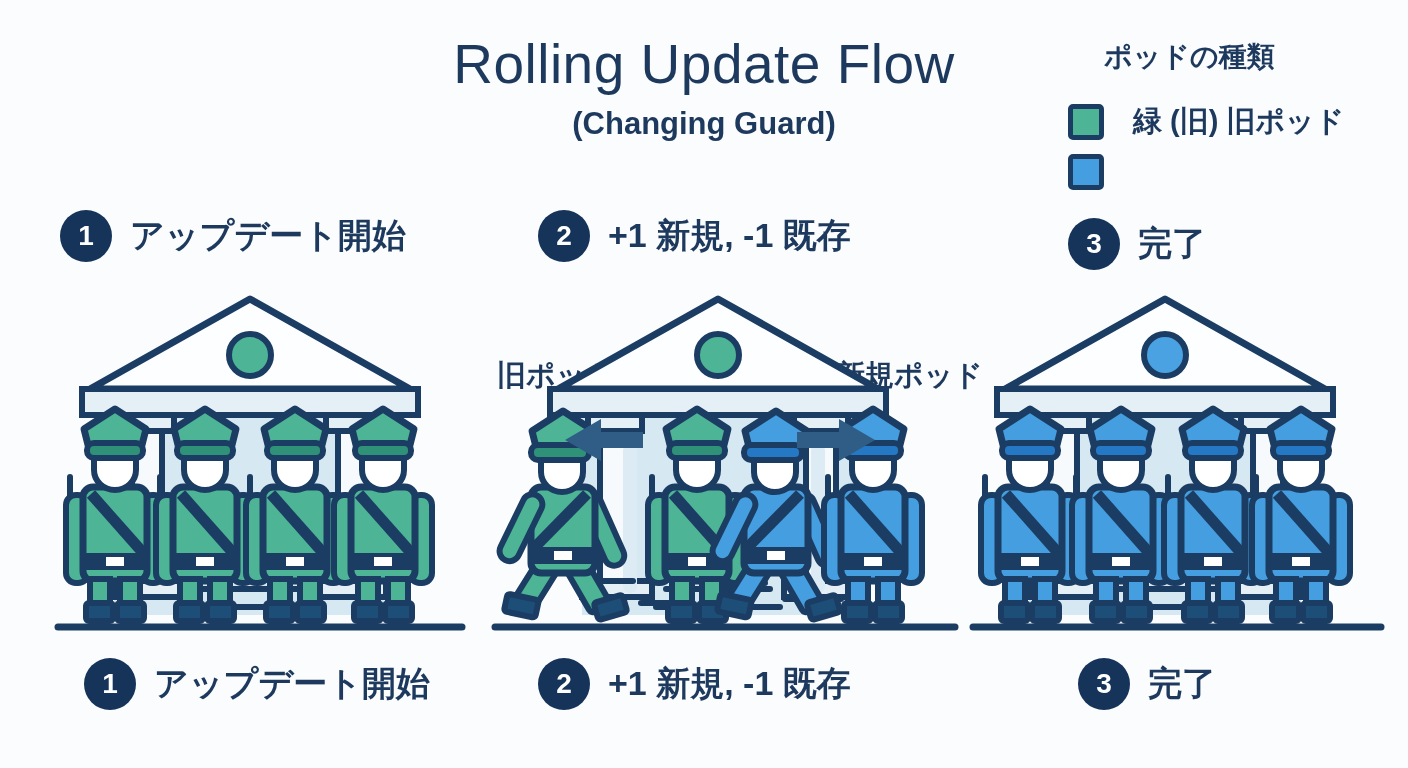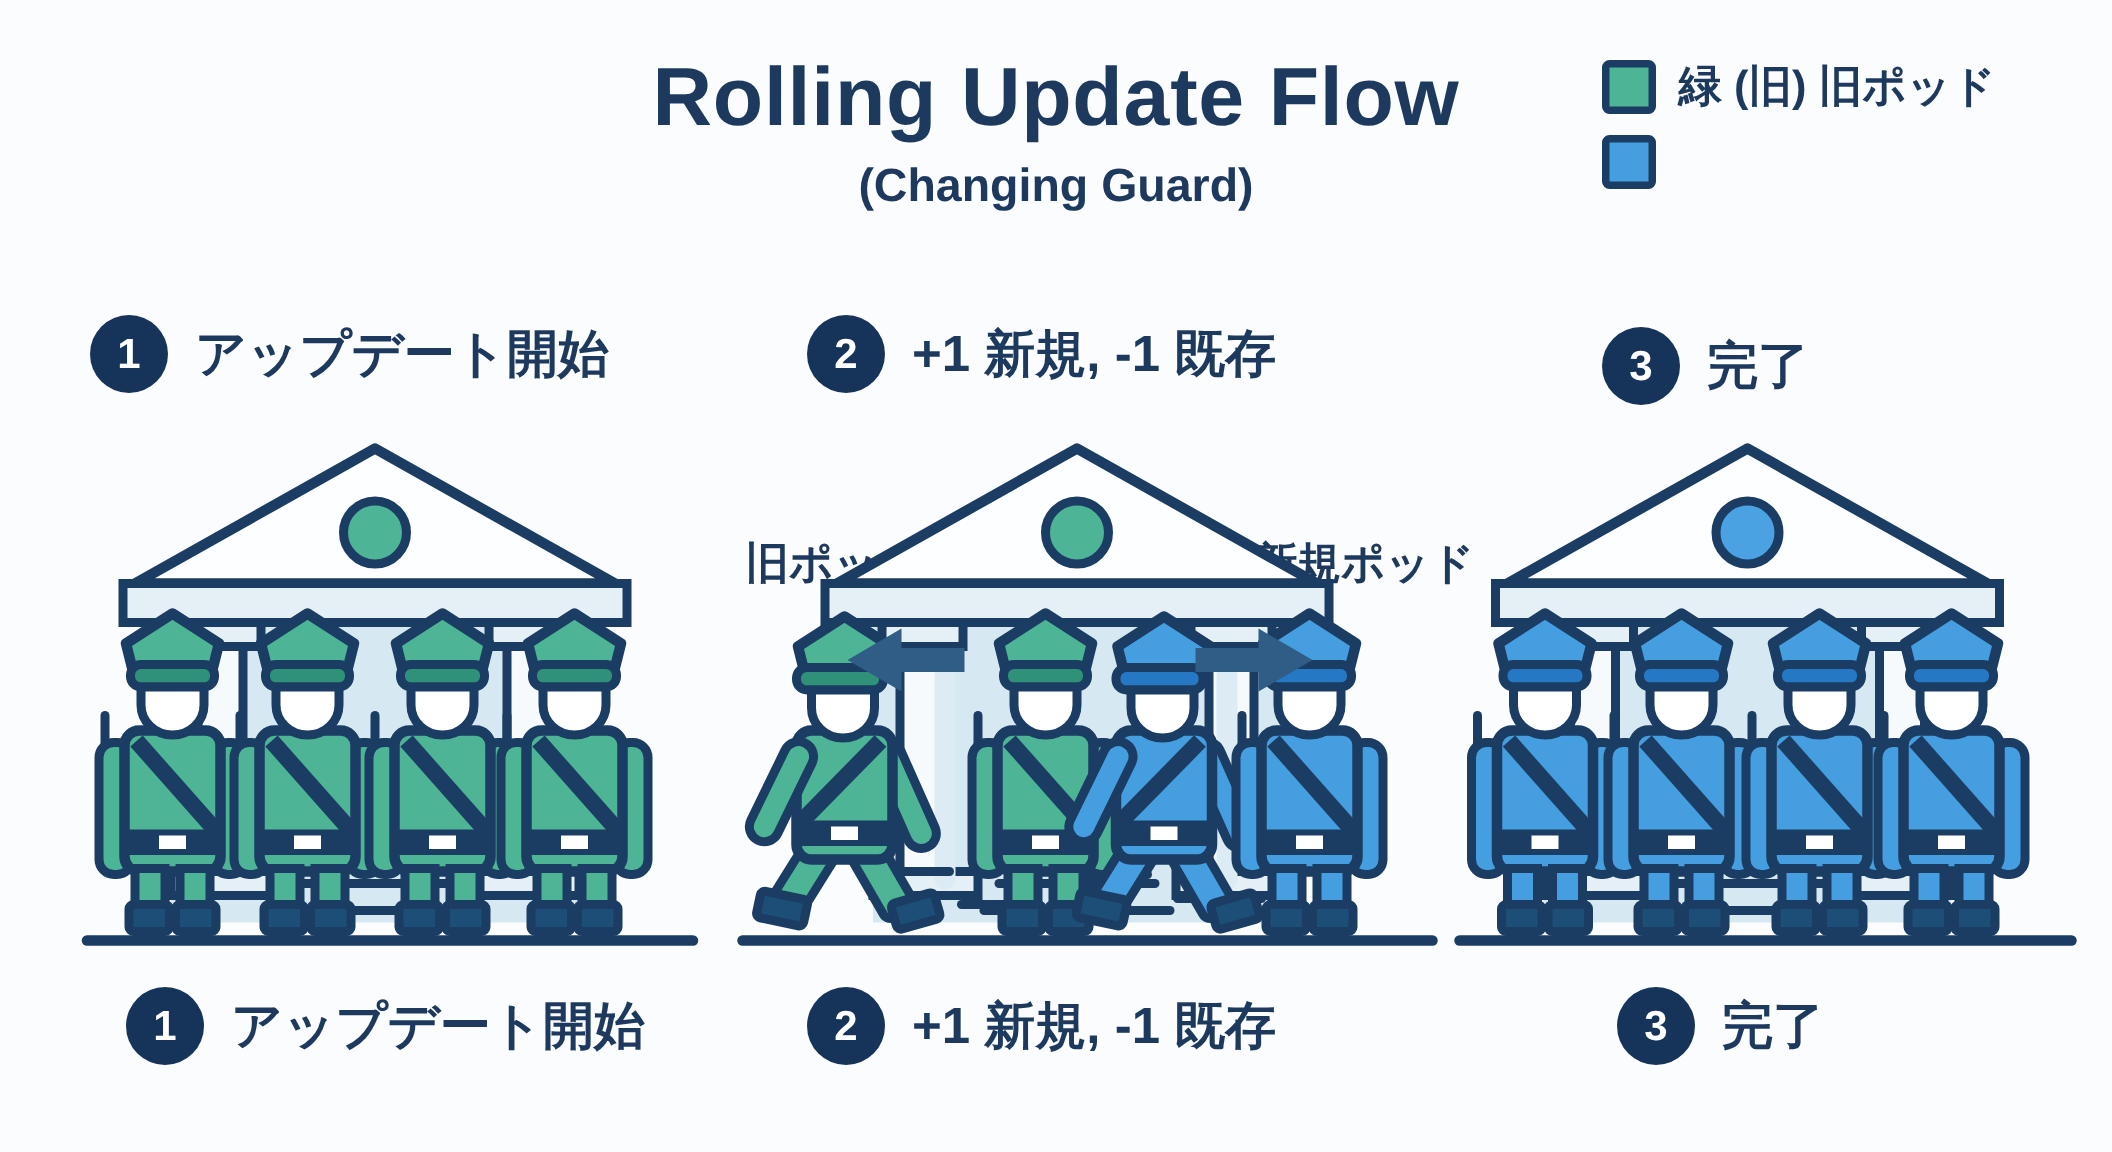--- a/index.html
+++ b/index.html
@@ -22,29 +22,29 @@
   body{
     background:var(--bg);
     font-family:"Liberation Sans","DejaVu Sans",sans-serif;
     color:var(--text);
     position:relative;
     overflow:hidden;
   }
   .abs{position:absolute;}
   .page-title{
     left:0;right:0;top:32px;text-align:center;
-    font-size:55px;font-weight:700;letter-spacing:.5px;color:var(--text);
+    font-size:55px;font-weight:400;letter-spacing:.5px;color:var(--text);
   }
   .page-subtitle{
     left:0;right:0;top:106px;text-align:center;
     font-size:31px;font-weight:700;color:var(--text);
   }
   .legend{left:1068px;top:38px;width:330px;}
   .legend-title{font-size:28px;font-weight:800;margin-left:36px;margin-bottom:26px;}
-  .legend-row{display:flex;align-items:center;gap:15px;margin-bottom:12px;}
+  .legend-row{display:flex;align-items:center;gap:29px;margin-bottom:12px;}
   .swatch{width:36px;height:36px;border:5px solid var(--navy);border-radius:5px;flex:0 0 auto;}
   .swatch-green{background:var(--green);}
   .swatch-blue{background:var(--blue);}
   .legend-label{font-size:29px;font-weight:700;white-space:nowrap;}
   .step{display:flex;align-items:center;gap:18px;white-space:nowrap;}
   .stepnum{
     width:52px;height:52px;border-radius:50%;background:#16335a;color:#fff;
     display:flex;align-items:center;justify-content:center;
     font-size:28px;font-weight:700;flex:0 0 auto;
   }
@@ -126,20 +126,21 @@
     <symbol id="sym-arrow" viewBox="0 0 80 46" overflow="visible">
       <polygon points="0,15 42,15 42,2 78,23 42,44 42,31 0,31" fill="var(--arrow)"></polygon>
     </symbol>
   </defs>
 </svg>
 
 <h1 class="abs page-title">Rolling Update Flow</h1>
 <div class="abs page-subtitle">(Changing Guard)</div>
 
 <div class="abs legend">
+  <div class="legend-title">ポッドの種類</div>
   <div class="legend-row">
     <span class="swatch swatch-green"></span>
     <span class="legend-label">緑 (旧) 旧ポッド</span>
   </div>
   <div class="legend-row">
     <span class="swatch swatch-blue"></span>
   </div>
 </div>
 
 <div class="abs step" style="left:60px;top:210px;">

